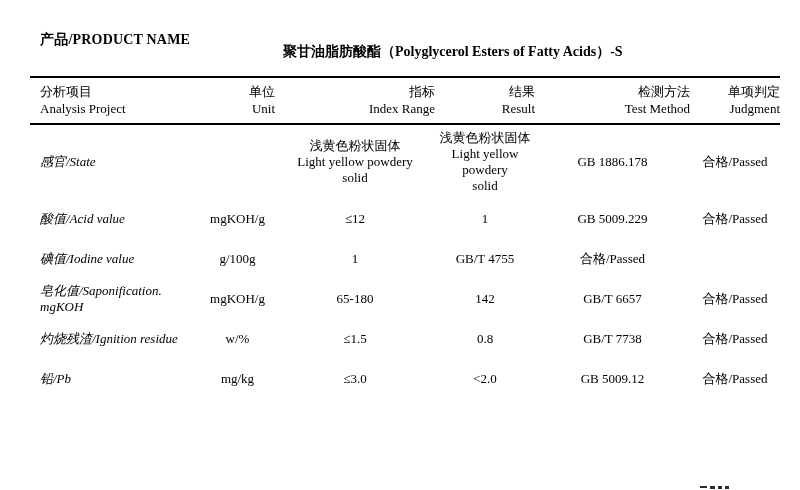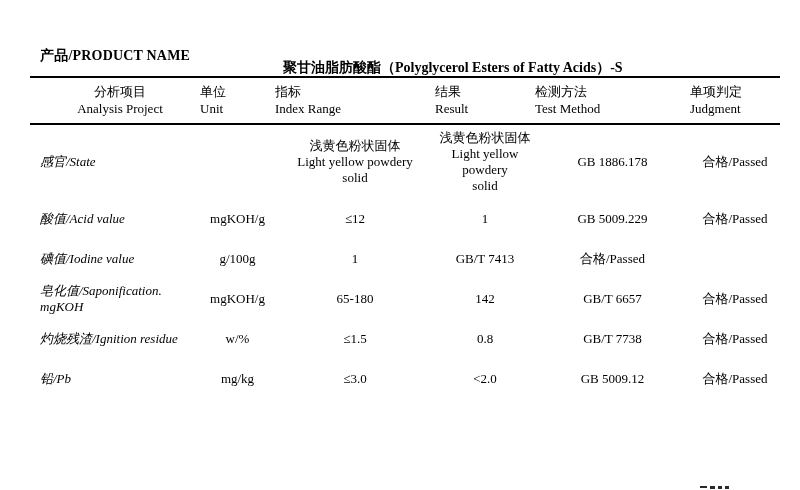--- a/index.html
+++ b/index.html
@@ -4,41 +4,41 @@
 <style>
   * { margin: 0; padding: 0; box-sizing: border-box; }
   html, body { background: #ffffff; }
   body {
     width: 800px; height: 490px;
     position: relative;
     font-family: "Liberation Serif", "DejaVu Serif", serif;
     color: #000;
     overflow: hidden;
   }
-  .title-row { position: absolute; top: 31px; left: 0; width: 776px; height: 20px; margin-top: 16px; }
+  .title-row { position: absolute; top: 31px; left: 0; width: 776px; height: 20px; }
   .product-label {
     position: absolute; left: 40px; top: 0;
     font-size: 14px; font-weight: bold; letter-spacing: 0.2px;
   }
   .product-name {
     position: absolute; left: 283px; top: 12px;
     font-size: 14px; font-weight: bold;
   }
   .doc-table { position: absolute; left: 30px; top: 76px; width: 750px; }
   .rule { width: 750px; height: 2px; background: #000; }
   .grid-row {
     display: grid;
     grid-template-columns: 170px 75px 160px 100px 155px 90px;
     align-items: center;
   }
   .cell { font-size: 13px; text-align: center; white-space: pre-line; line-height: 1.22; }
   .cell.left { text-align: left; padding-left: 10px; font-style: italic; }
   .header-row { padding: 6px 0 5px 0; }
-  .hcell { font-size: 13px; text-align: left; line-height: 1.3; }
-  .hcell.left { text-align: center; padding-left: 10px; }
+  .hcell { font-size: 13px; text-align: right; line-height: 1.3; }
+  .hcell.left { text-align: left; padding-left: 10px; }
   .hcell .zh, .hcell .en { display: block; }
   .body-row { height: 40px; }
   .body-row.tall { height: 74px; }
   .clipped-fragment {
     position: absolute; left: 700px; top: 486px; width: 36px; height: 4px;
     display: flex; gap: 3px; align-items: flex-start;
   }
   .clipped-fragment i {
     display: block; height: 3px; background: #2a2a2a;
   }
@@ -106,21 +106,21 @@
     <div class="cell">≤12</div>
     <div class="cell">1</div>
     <div class="cell">GB 5009.229</div>
     <div class="cell">合格/Passed</div>
   </div>
 
   <div class="grid-row body-row">
     <div class="cell left">碘值/Iodine value</div>
     <div class="cell">g/100g</div>
     <div class="cell">1</div>
-    <div class="cell">GB/T 7413</div>
+    <div class="cell">GB/T 4755</div>
     <div class="cell">合格/Passed</div>
   </div>
 
   <div class="grid-row body-row">
     <div class="cell left">皂化值/Saponification. mgKOH</div>
     <div class="cell">mgKOH/g</div>
     <div class="cell">65-180</div>
     <div class="cell">142</div>
     <div class="cell">GB/T 6657</div>
     <div class="cell">合格/Passed</div>

